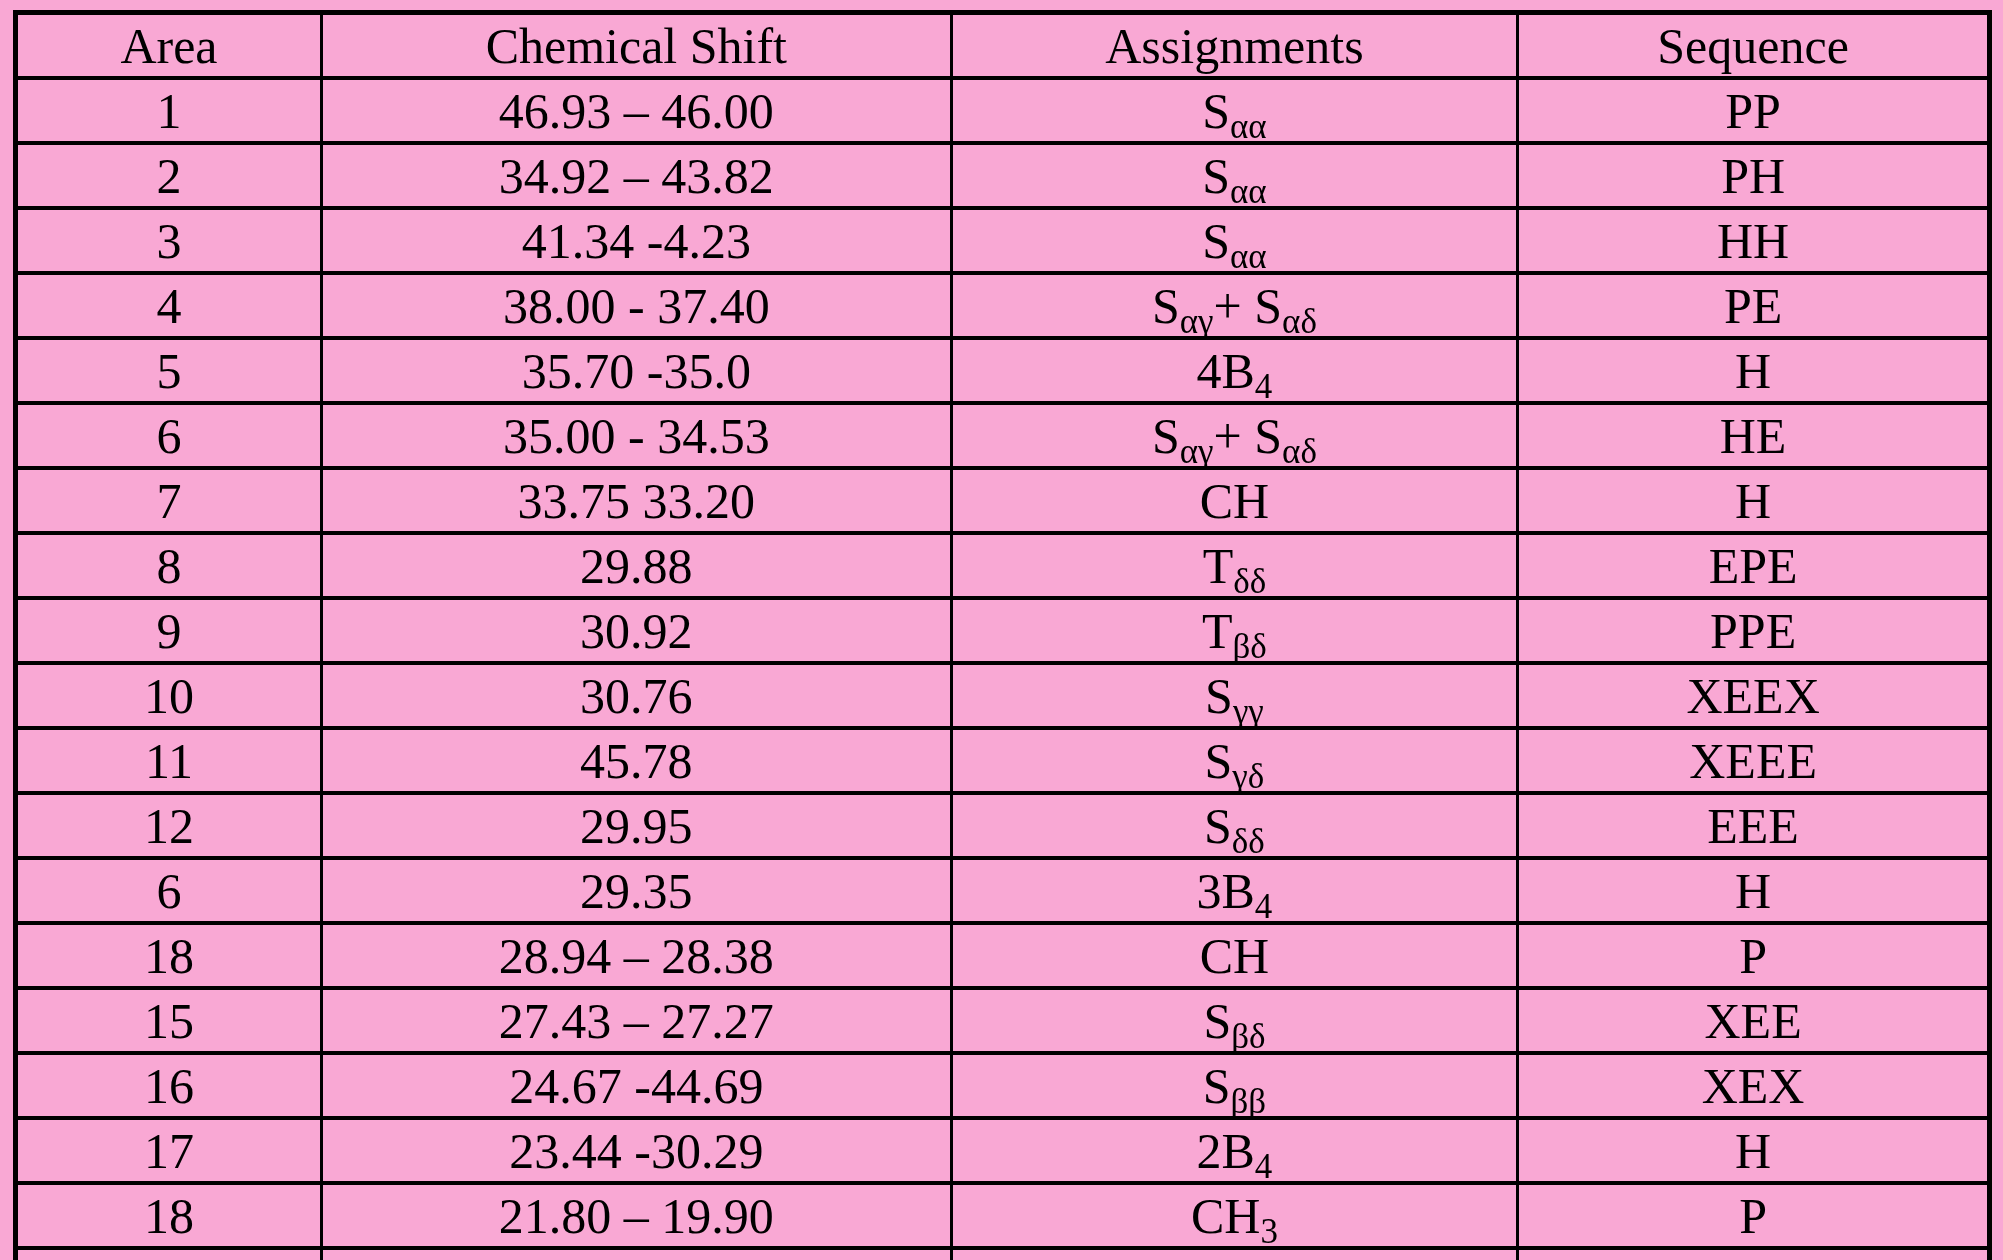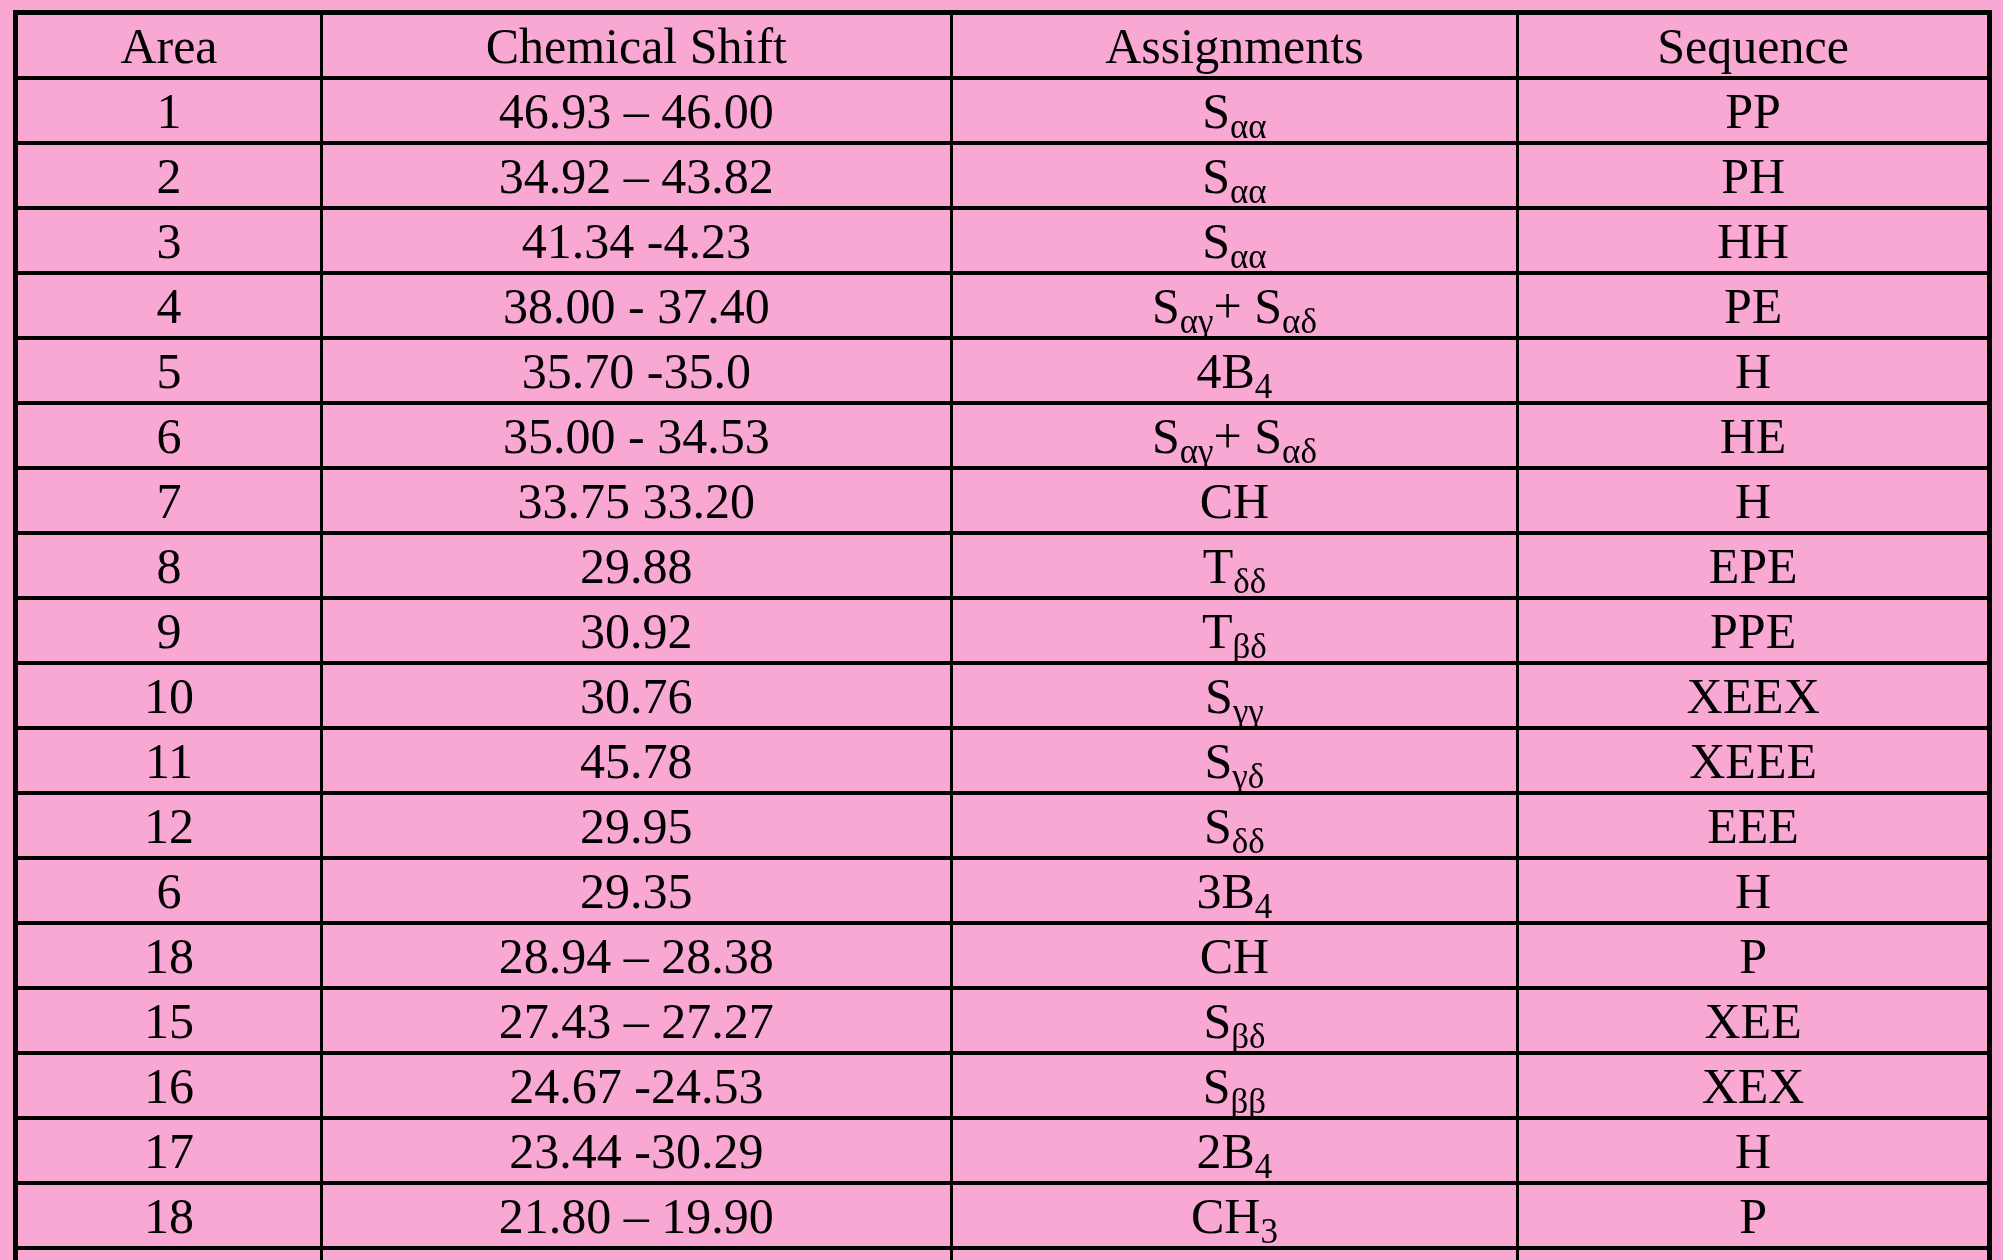--- a/index.html
+++ b/index.html
@@ -158,21 +158,21 @@
           <td>P</td>
         </tr>
         <tr>
           <td>15</td>
           <td>27.43 – 27.27</td>
           <td>S<span class="sub">βδ</span></td>
           <td>XEE</td>
         </tr>
         <tr>
           <td>16</td>
-          <td>24.67 -24.53</td>
+          <td>24.67 -44.69</td>
           <td>S<span class="sub">ββ</span></td>
           <td>XEX</td>
         </tr>
         <tr>
           <td>17</td>
           <td>23.44 -30.29</td>
           <td>2B<span class="sub">4</span></td>
           <td>H</td>
         </tr>
         <tr>

